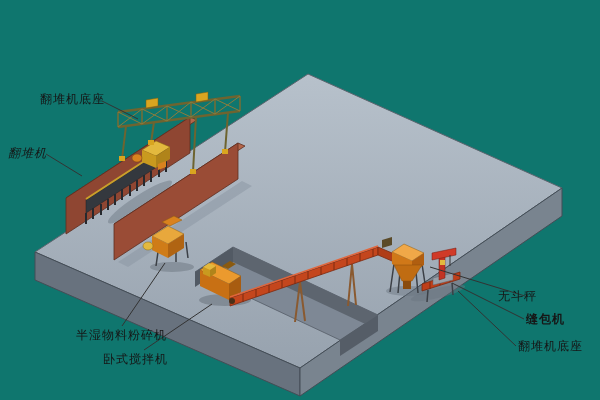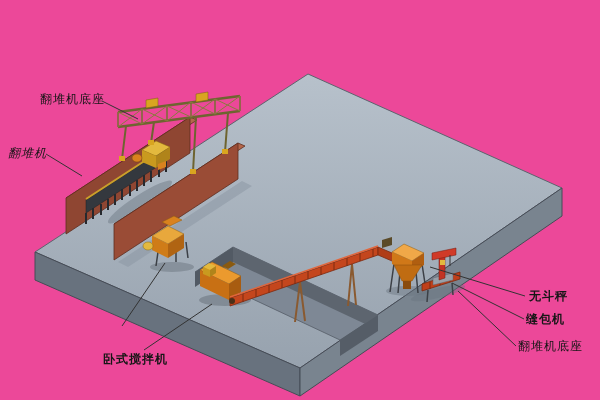--- a/index.html
+++ b/index.html
@@ -1,29 +1,29 @@
 <!DOCTYPE html>
 <html><head>
 <meta charset="utf-8">
 <style>
   html,body{margin:0;padding:0;background:#ffffff;}
   .stage{
-    position:relative;width:600px;height:400px;background:#ec4899;overflow:hidden;
+    position:relative;width:600px;height:400px;background:#0f766e;overflow:hidden;
     font-family:"Liberation Sans", sans-serif;
   }
   .stage svg{position:absolute;left:0;top:0;}
   .lbl{
     position:absolute;font-size:12px;line-height:14px;color:#161616;
     white-space:nowrap;letter-spacing:1px;
   }
   .lbl-turner-base{left:40px;top:92px;}
   .lbl-turner{left:8px;top:146px;font-style:italic;}
   .lbl-crusher{left:76px;top:328px;}
-  .lbl-mixer{left:103px;top:352px;font-weight:bold;}
-  .lbl-hopper{left:529px;top:289px;font-weight:bold;}
+  .lbl-mixer{left:103px;top:352px;}
+  .lbl-hopper{left:498px;top:289px;}
   .lbl-sewing{left:526px;top:312px;font-weight:bold;}
   .lbl-belt{left:518px;top:339px;}
 </style>
 </head>
 <body>
 
 <div class="stage">
 
   <svg width="600" height="400" viewBox="0 0 600 400">
     <defs>
@@ -141,18 +141,19 @@
       <line x1="122" y1="326" x2="165" y2="263"></line>
       <line x1="144" y1="350" x2="212" y2="304"></line>
       <line x1="525" y1="296" x2="430" y2="267"></line>
       <line x1="524" y1="319" x2="452" y2="283"></line>
       <line x1="516" y1="346" x2="458" y2="291"></line>
     </g>
   </svg>
 
   <div class="lbl lbl-turner-base">翻堆机底座</div>
   <div class="lbl lbl-turner">翻堆机</div>
+  <div class="lbl lbl-crusher">半湿物料粉碎机</div>
   <div class="lbl lbl-mixer">卧式搅拌机</div>
   <div class="lbl lbl-hopper">无斗秤</div>
   <div class="lbl lbl-sewing">缝包机</div>
   <div class="lbl lbl-belt">翻堆机底座</div>
 
 </div>
 
 </body></html>

